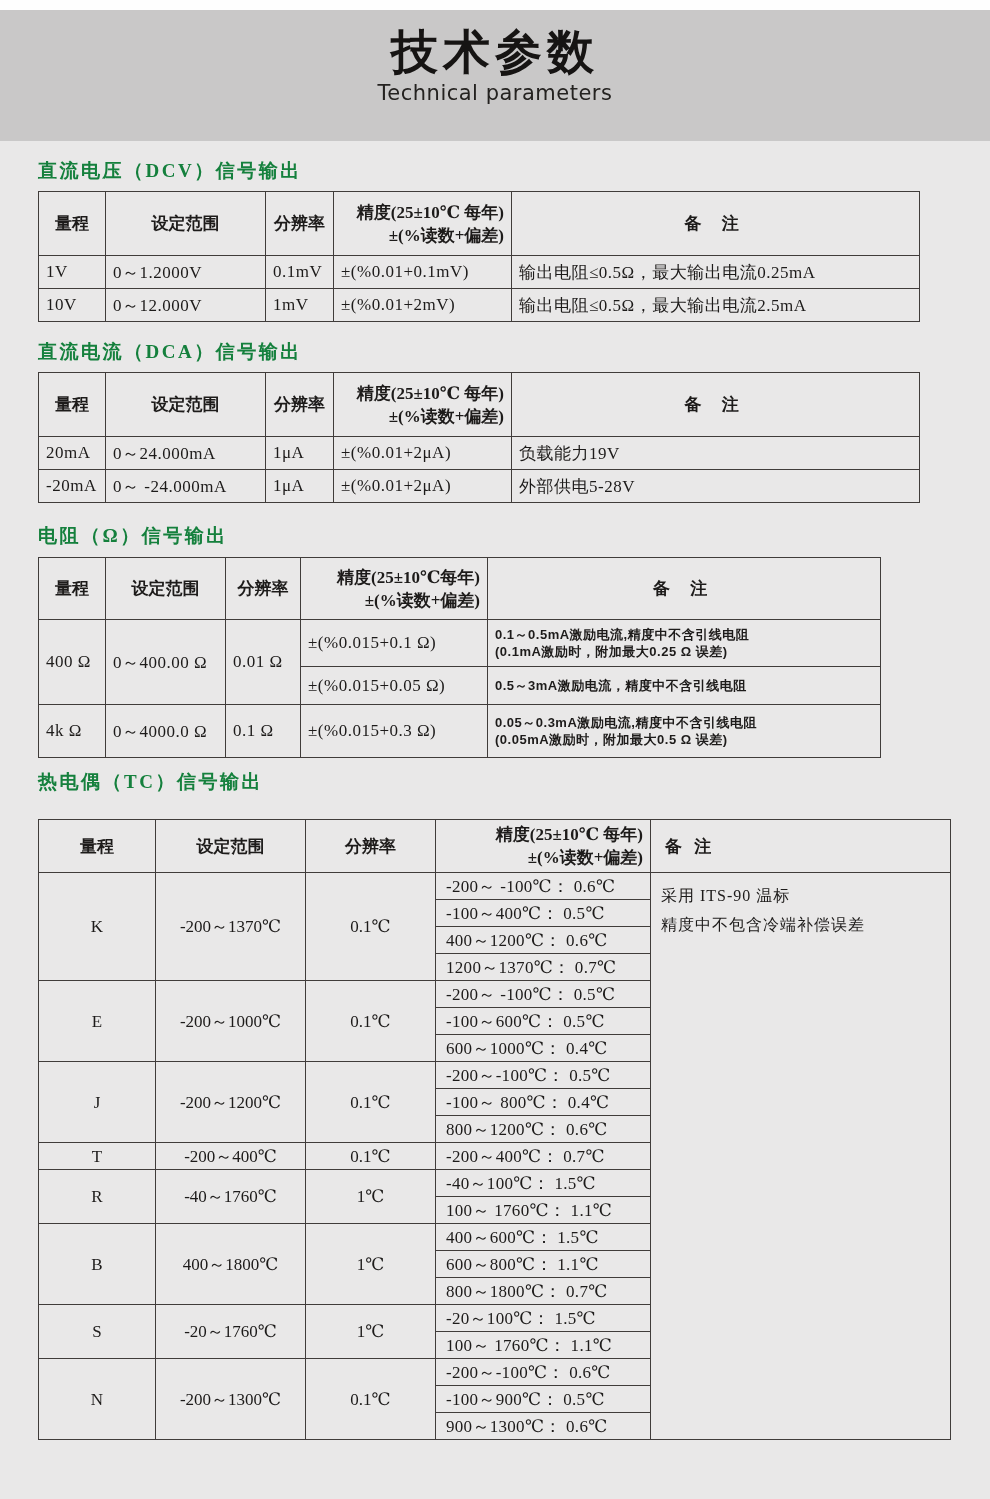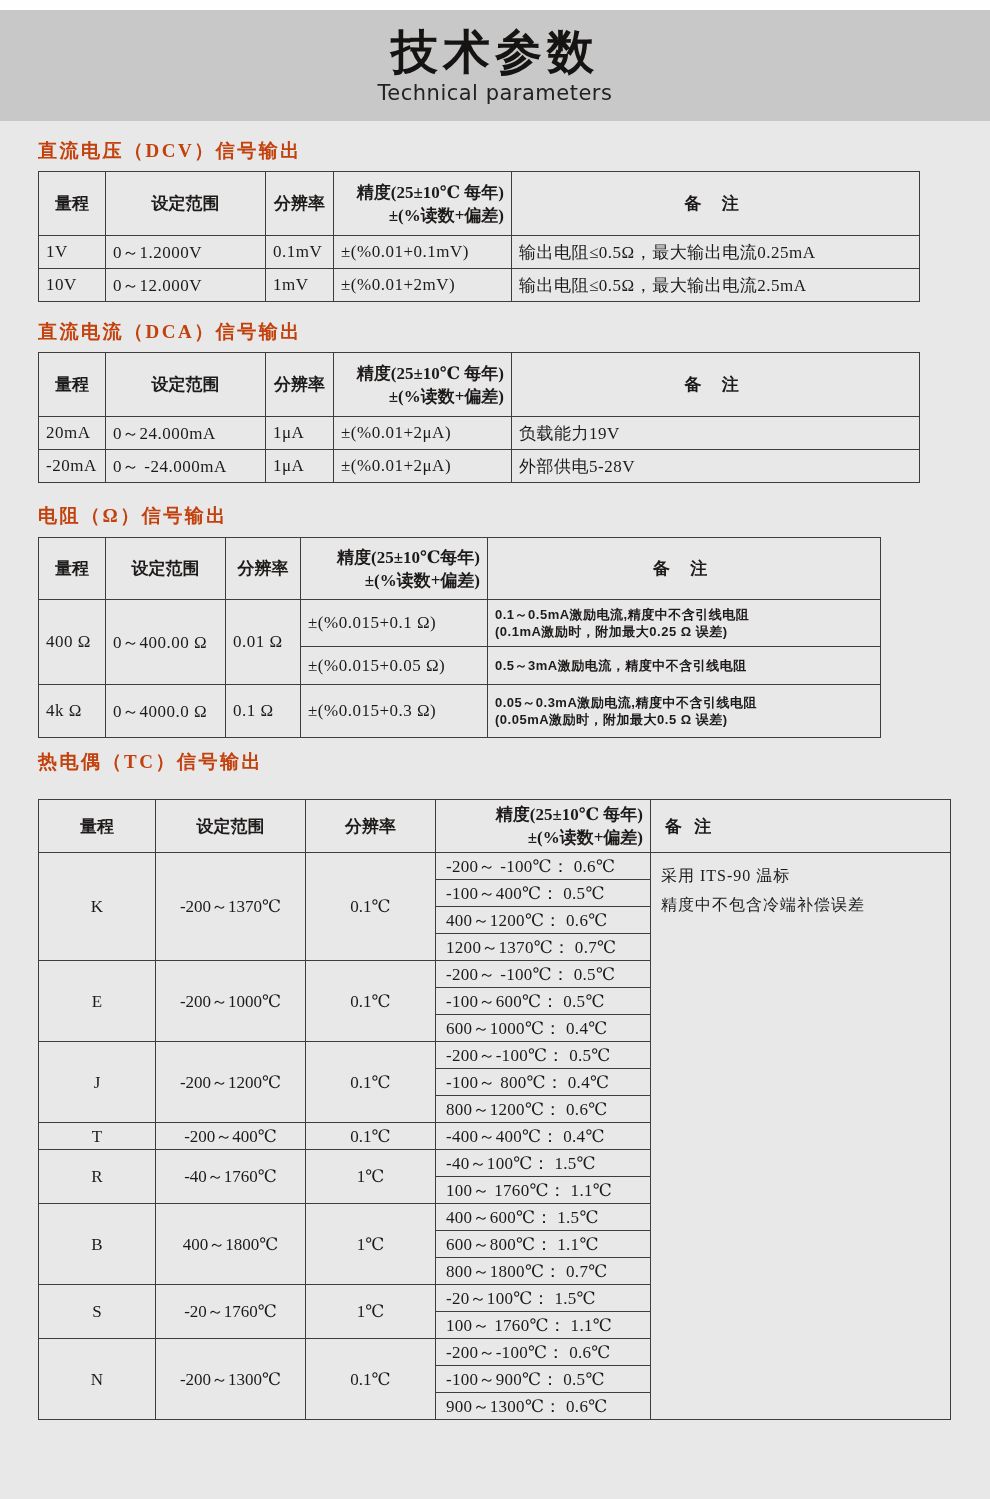--- a/index.html
+++ b/index.html
@@ -4,33 +4,33 @@
 <style>
   * { margin:0; padding:0; box-sizing:border-box; }
   html,body { width:990px; }
   body {
     height:1499px; overflow:hidden;
     background:#e9e8e8;
     font-family:"Liberation Serif","DejaVu Serif",serif;
     color:#1d1b1a;
   }
   .top-strip { height:10px; background:#fefefe; }
-  .banner { background:#c9c8c8; height:111px; text-align:center; padding-top:14px; }
+  .banner { background:#c9c8c8; height:131px; text-align:center; padding-top:14px; }
   .banner .main-title {
     font-family:"DejaVu Sans","Liberation Sans",sans-serif;
     font-size:47px; font-weight:900; letter-spacing:5px; color:#161413; line-height:56px;
   }
   .banner .sub-title {
     font-family:"DejaVu Sans","Liberation Sans",sans-serif;
     font-size:21px; color:#242220; letter-spacing:0.5px; line-height:26px;
     transform:scaleY(1.05);
   }
   .content { padding-left:38px; }
   .section-title {
-    font-size:19px; font-weight:bold; letter-spacing:2.5px; color:#c2410c;
+    font-size:19px; font-weight:bold; letter-spacing:2.5px; color:#15803d;
   }
   .st1 { margin-top:17px; margin-bottom:7px; }
   .st2 { margin-top:17px; margin-bottom:7px; }
   .st3 { margin-top:20px; margin-bottom:8px; }
   .st4 { margin-top:11px; margin-bottom:24px; }
 
   table { border-collapse:collapse; table-layout:fixed; }
   th, td { border:1.6px solid #403c3a; font-size:17px; padding:2px 7px; }
   th { font-weight:bold; text-align:center; }
   td { text-align:left; }
@@ -266,21 +266,21 @@
           <td class="acc">-100～ 800℃： 0.4℃</td>
         </tr>
     <tr>
           <td class="acc">800～1200℃： 0.6℃</td>
         </tr>
 
     <tr>
       <td class="ctr">T</td>
       <td class="ctr">-200～400℃</td>
       <td class="ctr">0.1℃</td>
-      <td class="acc">-400～400℃： 0.4℃</td>
+      <td class="acc">-200～400℃： 0.7℃</td>
     </tr>
 
     <tr>
       <td class="ctr" rowspan="2">R</td>
       <td class="ctr" rowspan="2">-40～1760℃</td>
       <td class="ctr" rowspan="2">1℃</td>
       <td class="acc">-40～100℃： 1.5℃</td>
     </tr>
     <tr>
           <td class="acc">100～ 1760℃： 1.1℃</td>

